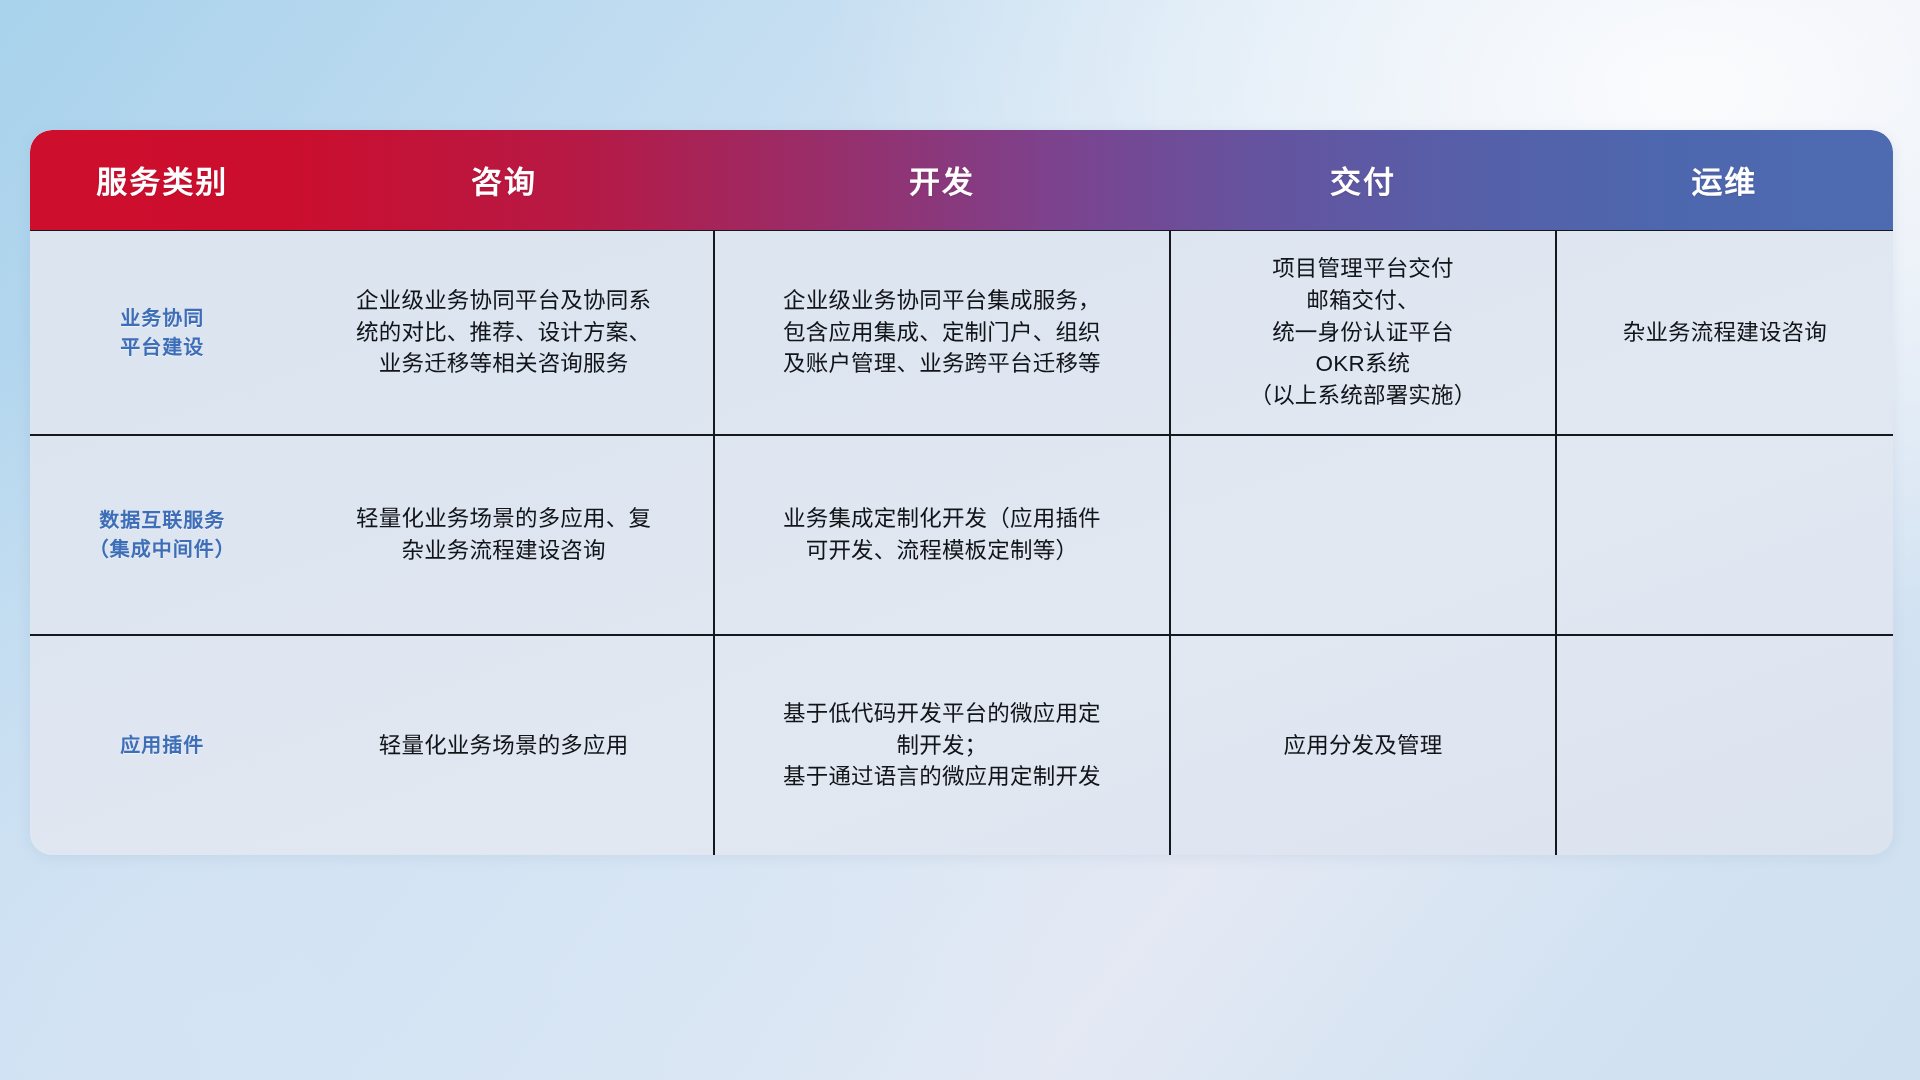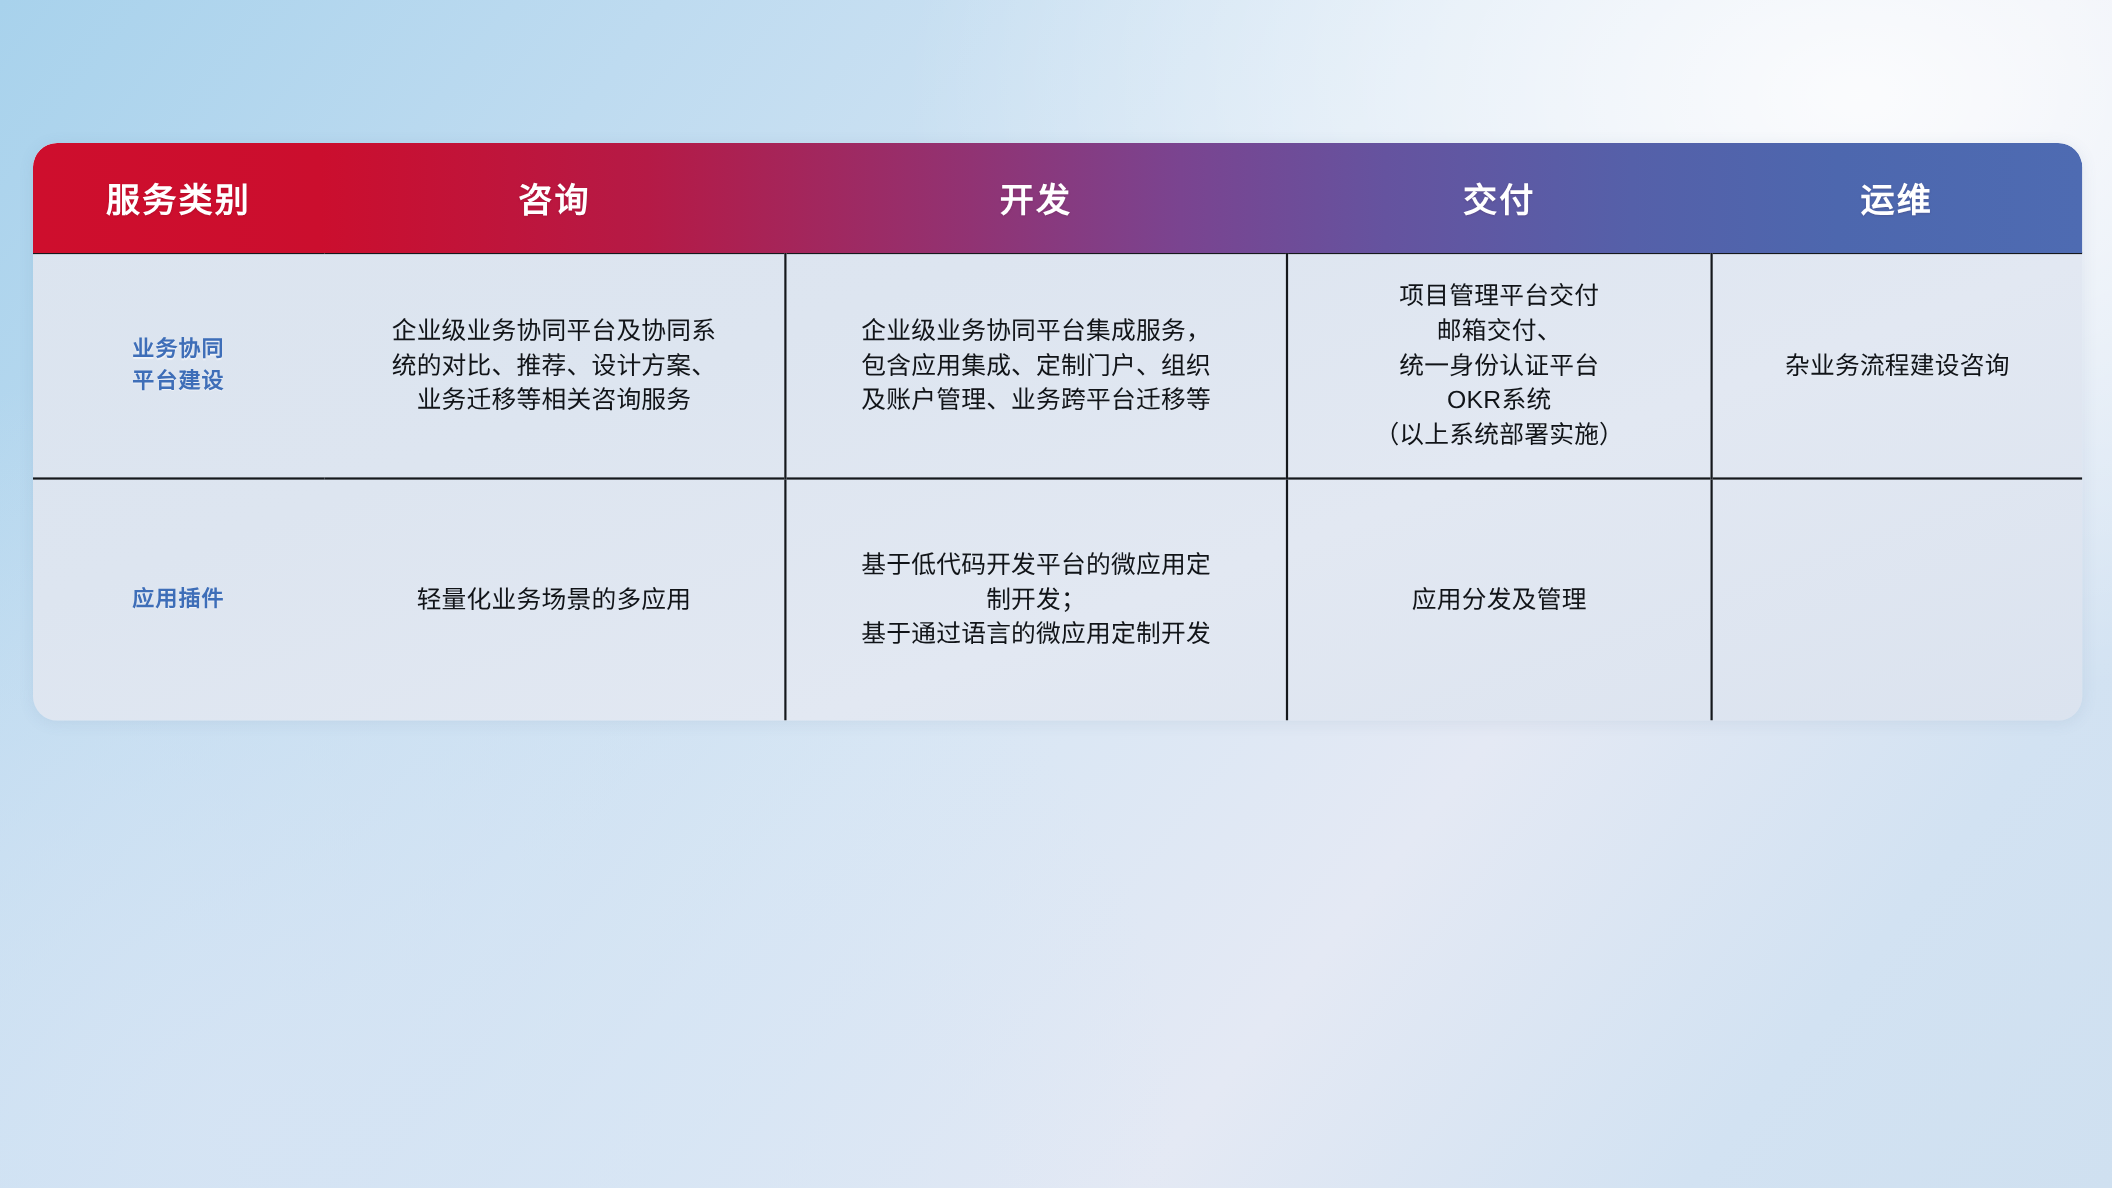--- a/index.html
+++ b/index.html
@@ -152,20 +152,30 @@
           <td class="multi vline">企业级业务协同平台集成服务，
 包含应用集成、定制门户、组织
 及账户管理、业务跨平台迁移等</td>
           <td class="multi vline">项目管理平台交付
 邮箱交付、
 统一身份认证平台
 OKR系统
 （以上系统部署实施）</td>
           <td class="multi vline">杂业务流程建设咨询</td>
         </tr>
+        <tr class="r2">
+          <td class="cat multi">数据互联服务
+（集成中间件）</td>
+          <td class="multi">轻量化业务场景的多应用、复
+杂业务流程建设咨询</td>
+          <td class="multi vline">业务集成定制化开发（应用插件
+可开发、流程模板定制等）</td>
+          <td class="multi vline"></td>
+          <td class="multi vline"></td>
+        </tr>
         <tr class="r3">
           <td class="cat multi">应用插件</td>
           <td class="multi">轻量化业务场景的多应用</td>
           <td class="multi vline">基于低代码开发平台的微应用定
 制开发；
 基于通过语言的微应用定制开发</td>
           <td class="multi vline">应用分发及管理</td>
           <td class="multi vline"></td>
         </tr>
       </tbody>

